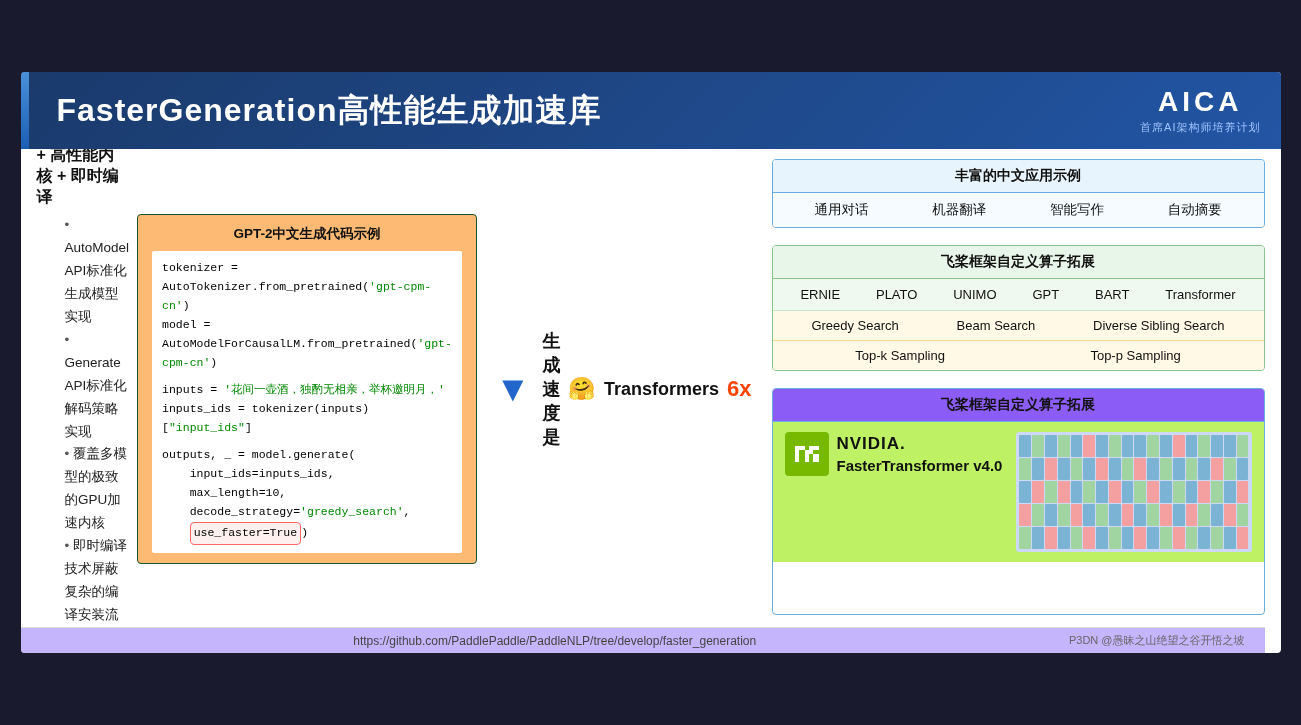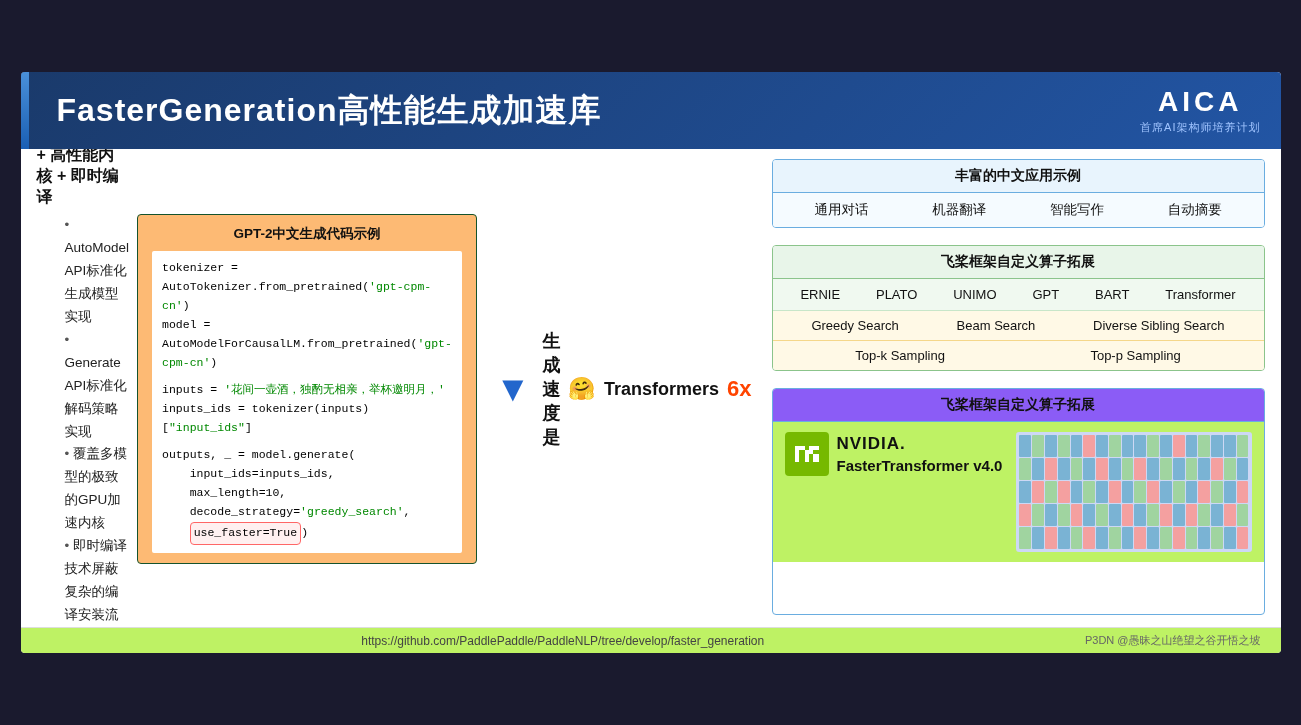--- a/index.html
+++ b/index.html
@@ -283,23 +283,23 @@
       background: #e8f0fe;
       border-radius: 3px;
       overflow: hidden;
       position: relative;
     }
     
     .footer {
       position: absolute;
       bottom: 0;
       left: 0;
-      right: 0;
+      right: 16px;
       padding: 5px 20px;
-      background: #bef264;
+      background: #c4b5fd;
       display: flex;
       align-items: center;
       justify-content: space-between;
       border-top: 1px solid #ddd;
       margin-top: 31px;
     }
     .footer-url {
       font-size: 12px;
       color: #444;
       text-align: center;

